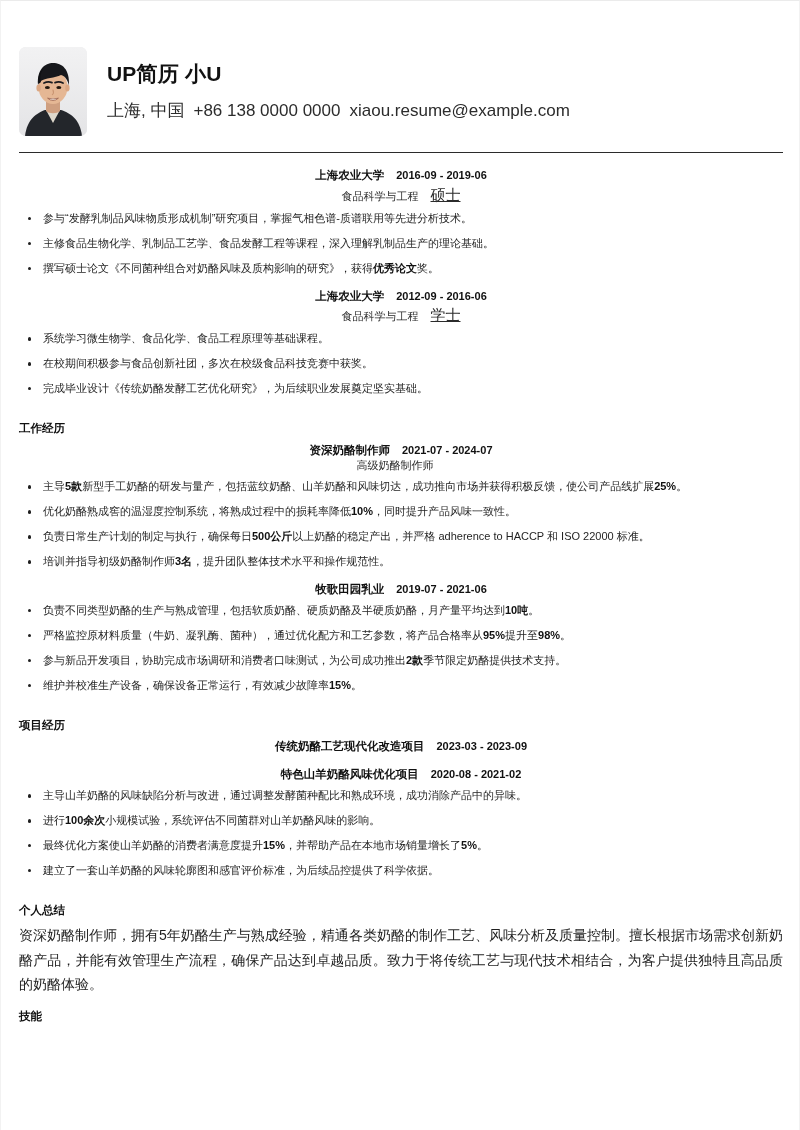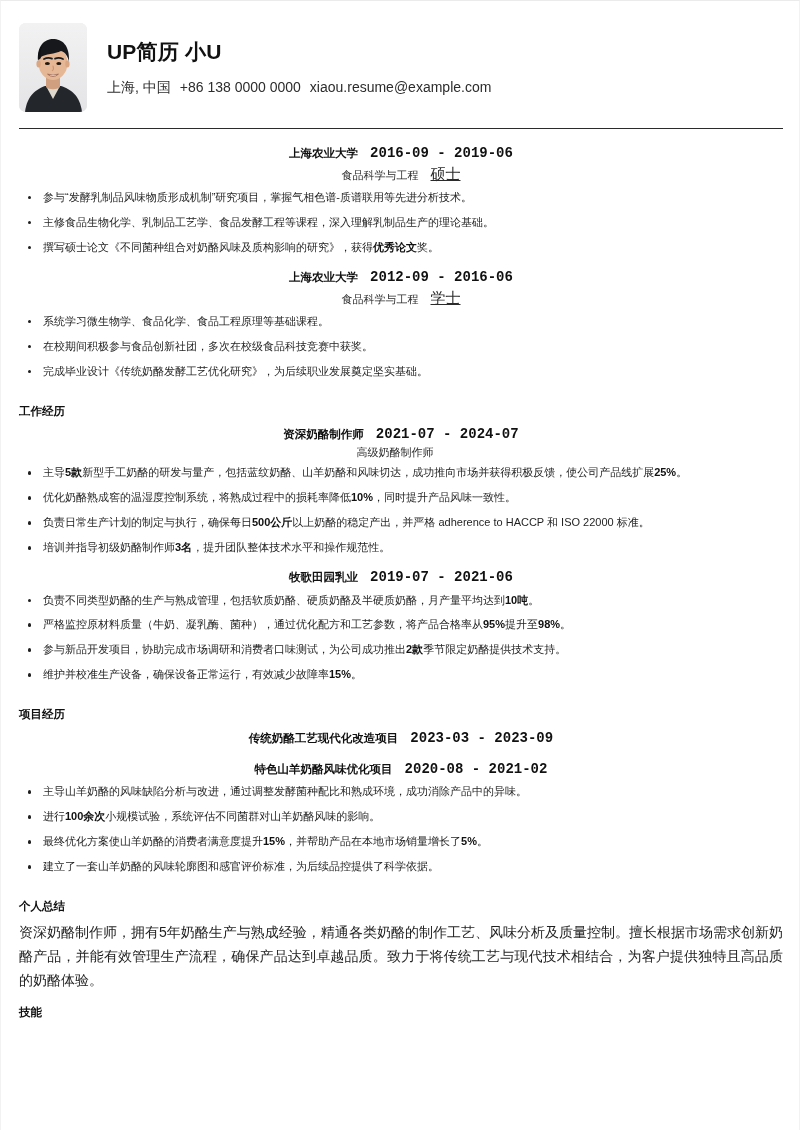--- a/index.html
+++ b/index.html
@@ -26,21 +26,21 @@
     border-right: 1px solid #f2f2f2;
   }
   .page-inner {
     padding: 0 16px 0 18px;
   }
 
   
   .header {
     display: flex;
     align-items: center;
-    padding-top: 22px;
+    padding-top: 46px;
     padding-bottom: 10px;
   }
   .photo {
     width: 68px;
     height: 89px;
     border-radius: 7px;
     flex: 0 0 auto;
     overflow: hidden;
     position: relative;
     background: #e9e9ea;
@@ -54,21 +54,21 @@
   }
   .full-name {
     font-size: 21px;
     font-weight: bold;
     letter-spacing: 0.2px;
     line-height: 1.2;
     color: #111111;
     margin: 0 0 13px 0;
   }
   .contact-line {
-    font-size: 14px;
+    font-size: 17px;
     color: #2c2c2c;
     line-height: 1.3;
     display: flex;
     gap: 9px;
     flex-wrap: wrap;
     text-align: right;
   }
   .contact-item { white-space: nowrap; }
 
   .divider {
@@ -92,26 +92,25 @@
     justify-content: center;
     align-items: baseline;
     line-height: 1.45;
   }
   .entry-org {
     font-size: 11.5px;
     font-weight: bold;
     color: #111111;
   }
   .entry-date {
-    font-size: 14px;
+    font-size: 11px;
     font-weight: bold;
     color: #111111;
     white-space: nowrap;
     padding-left: 12px;
-    font-family: Liberation Mono, monospace;
   }
   .entry-sub {
     font-size: 11px;
     color: #2b2b2b;
   }
   .entry-right {
     font-size: 15px;
     color: #2b2b2b;
     white-space: nowrap;
     padding-left: 12px;

